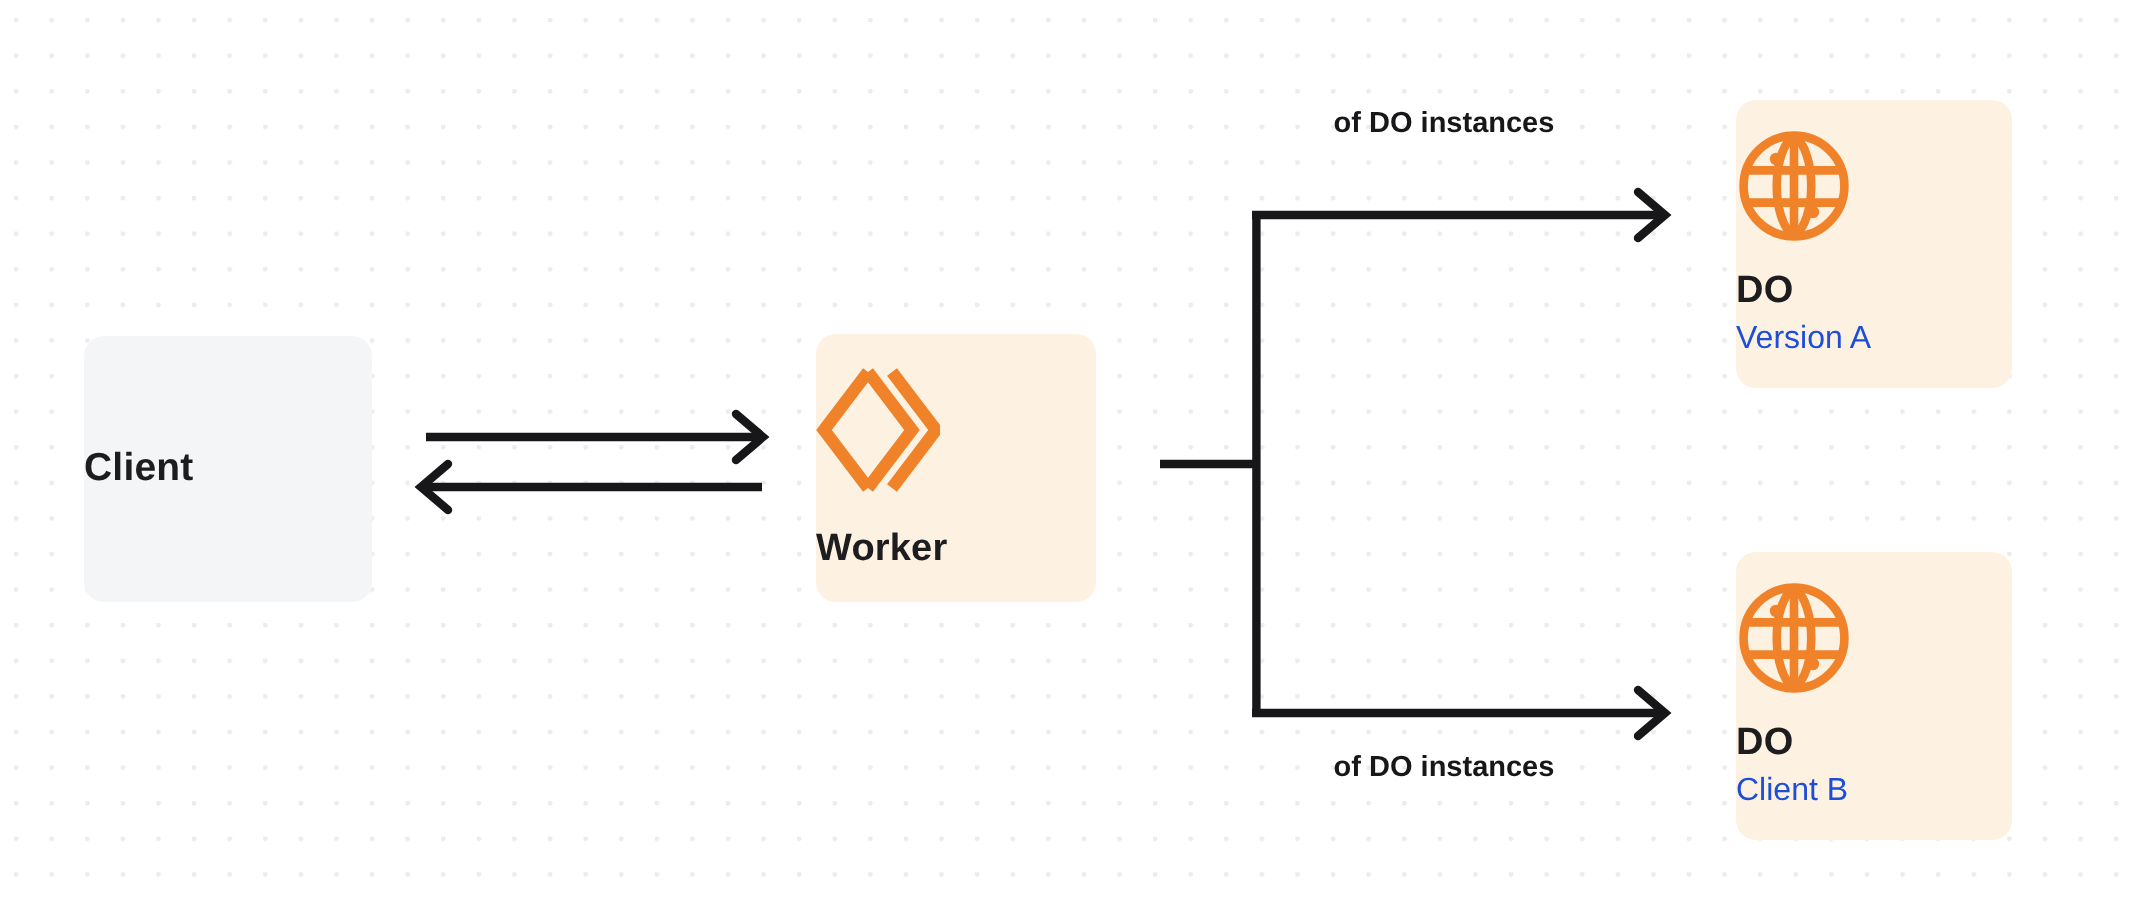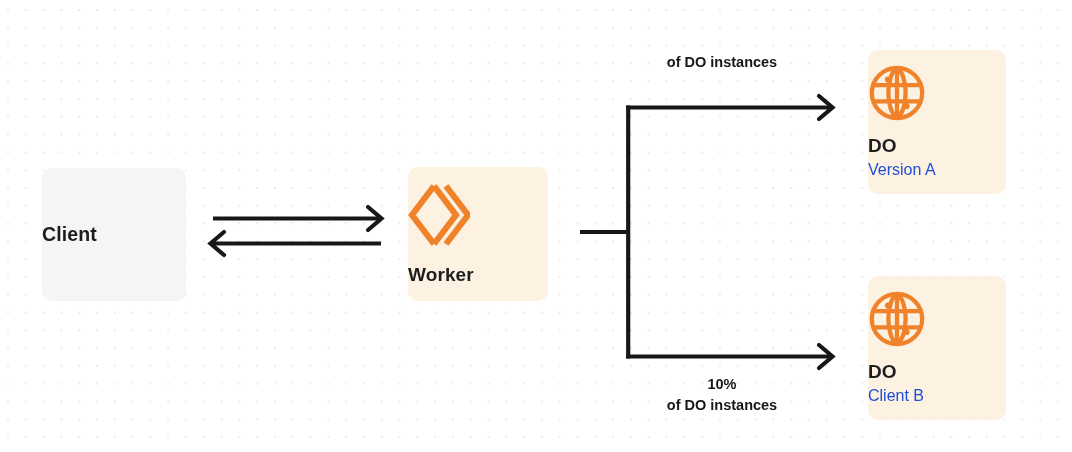--- a/index.html
+++ b/index.html
@@ -203,17 +203,16 @@
     </div>
     <div class="node-title">DO</div>
     <div class="node-sub">Client B</div>
   </div>
 
   <div class="edge-label edge-label-top">
     <div>of DO instances</div>
   </div>
 
   <div class="edge-label edge-label-bottom">
-    <div>10%</div>
     <div>of DO instances</div>
   </div>
 
 </div>
 
 </body></html>

